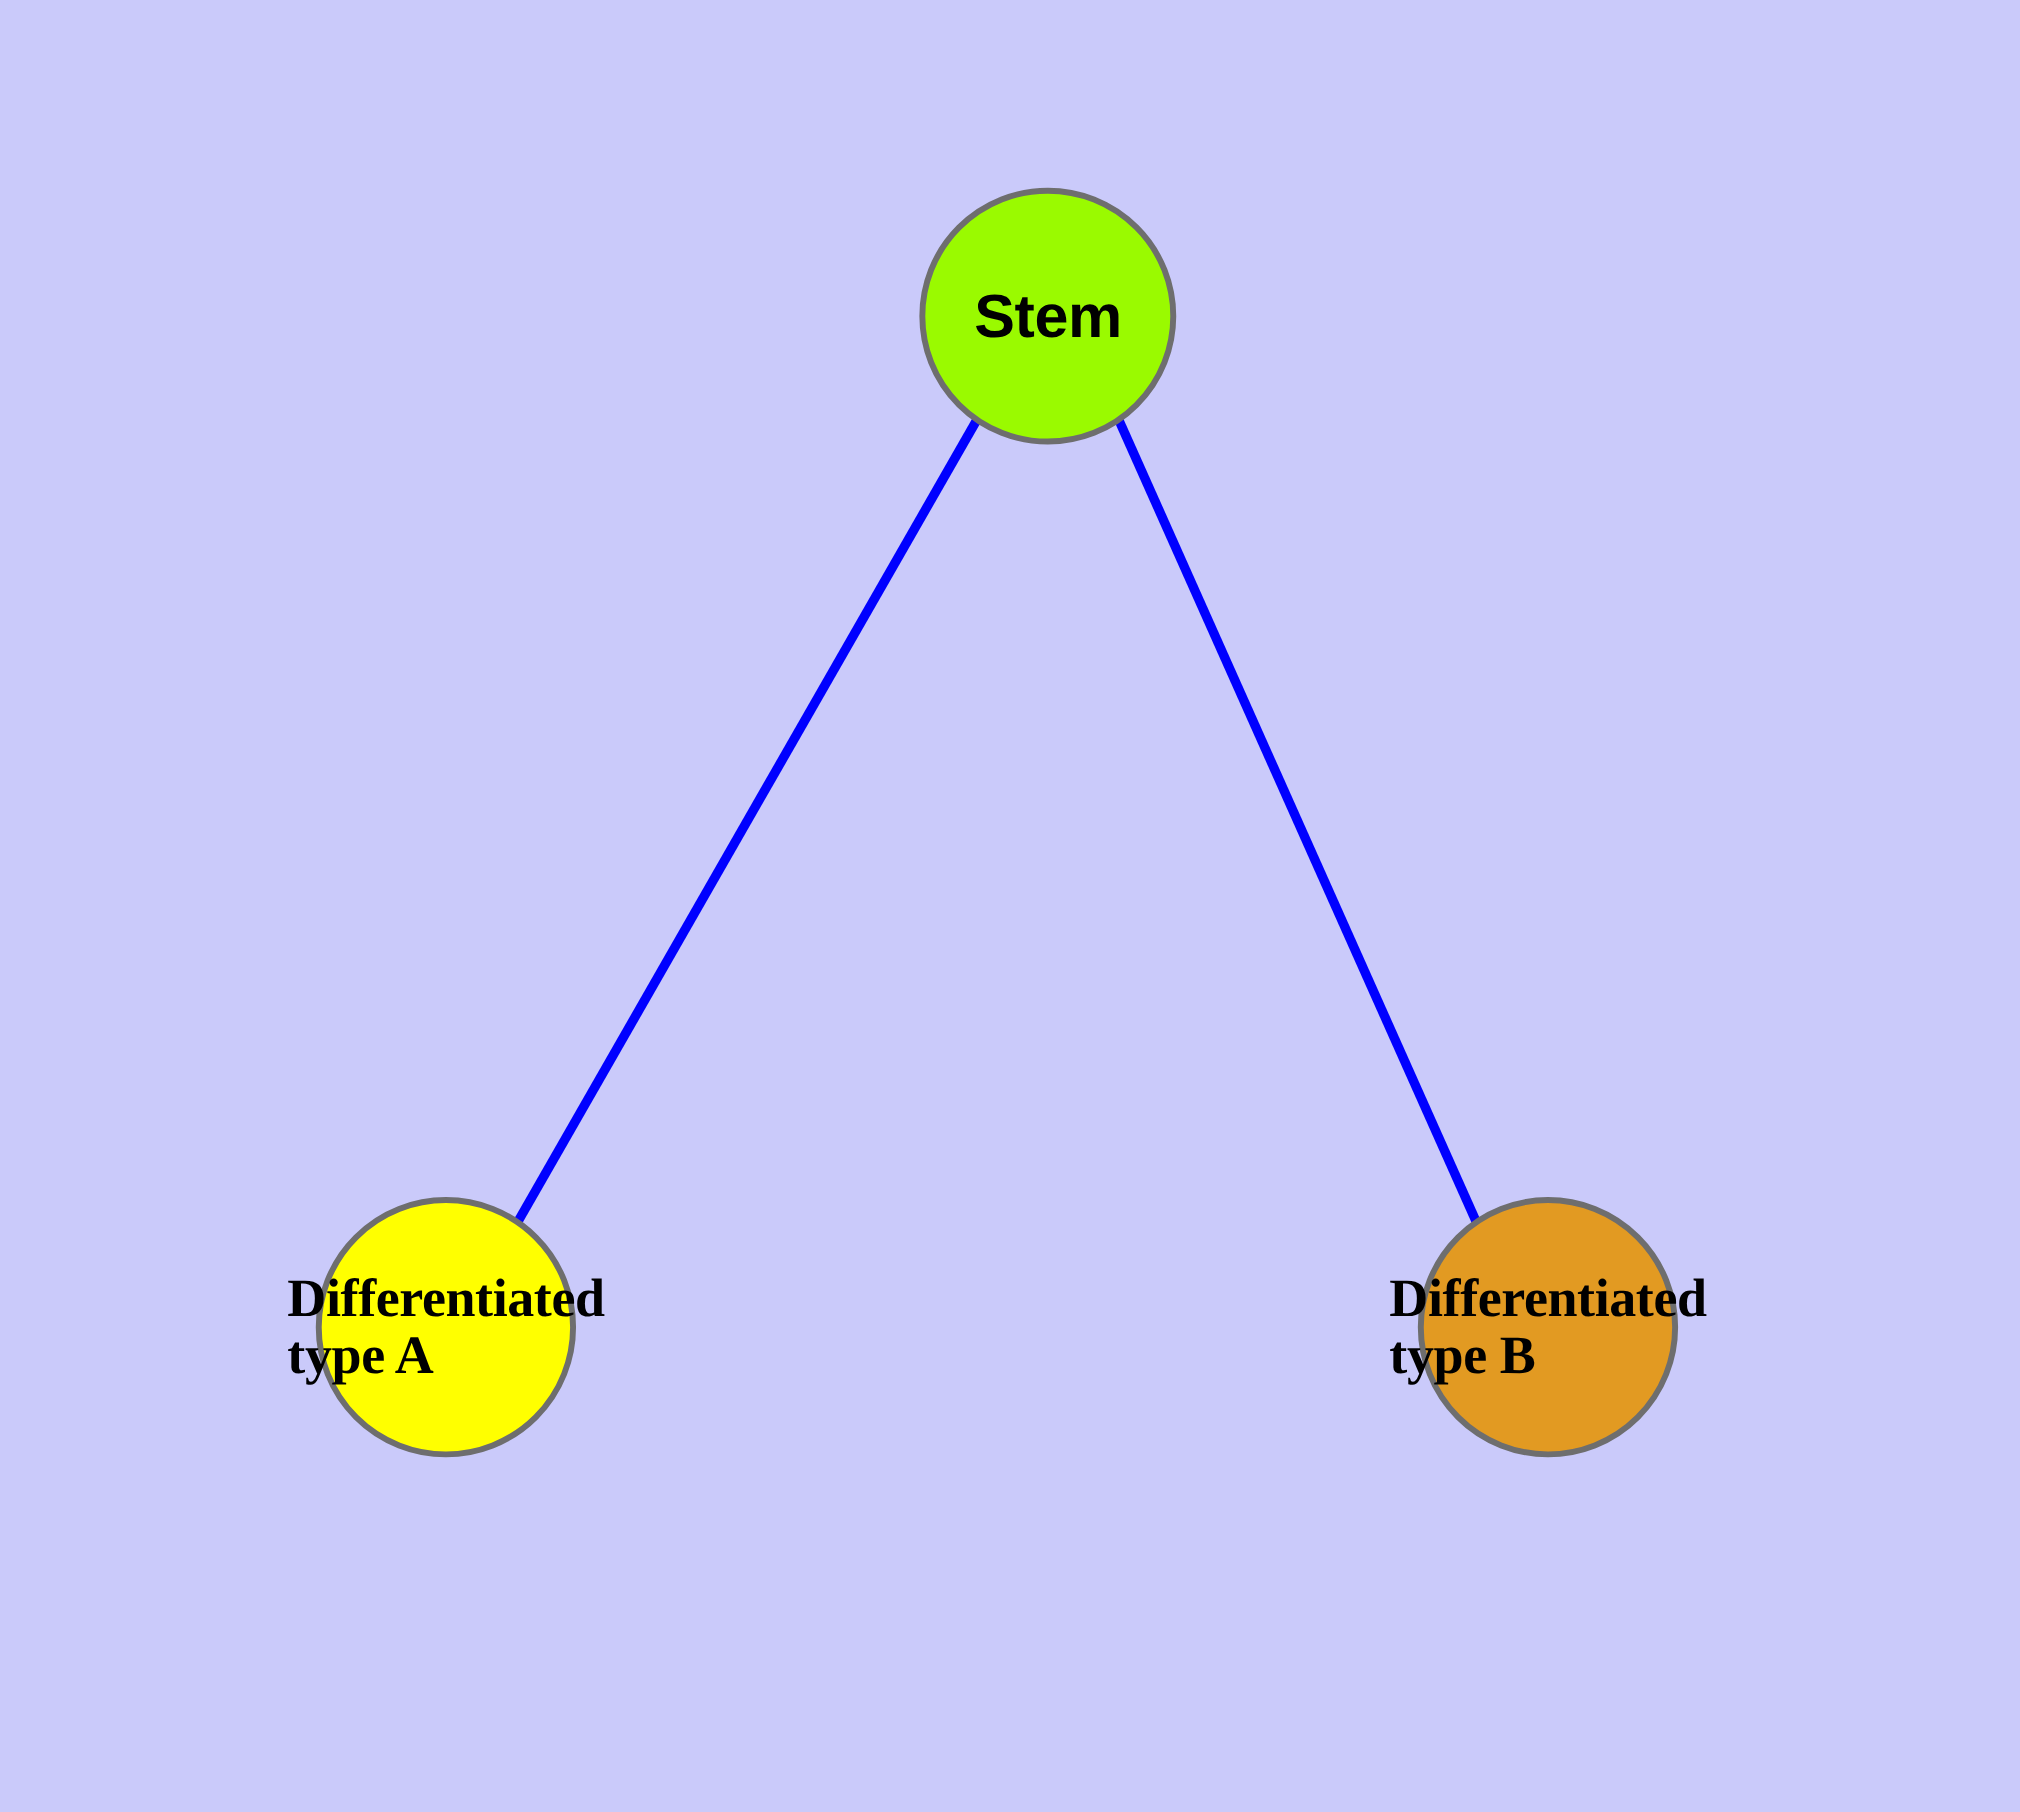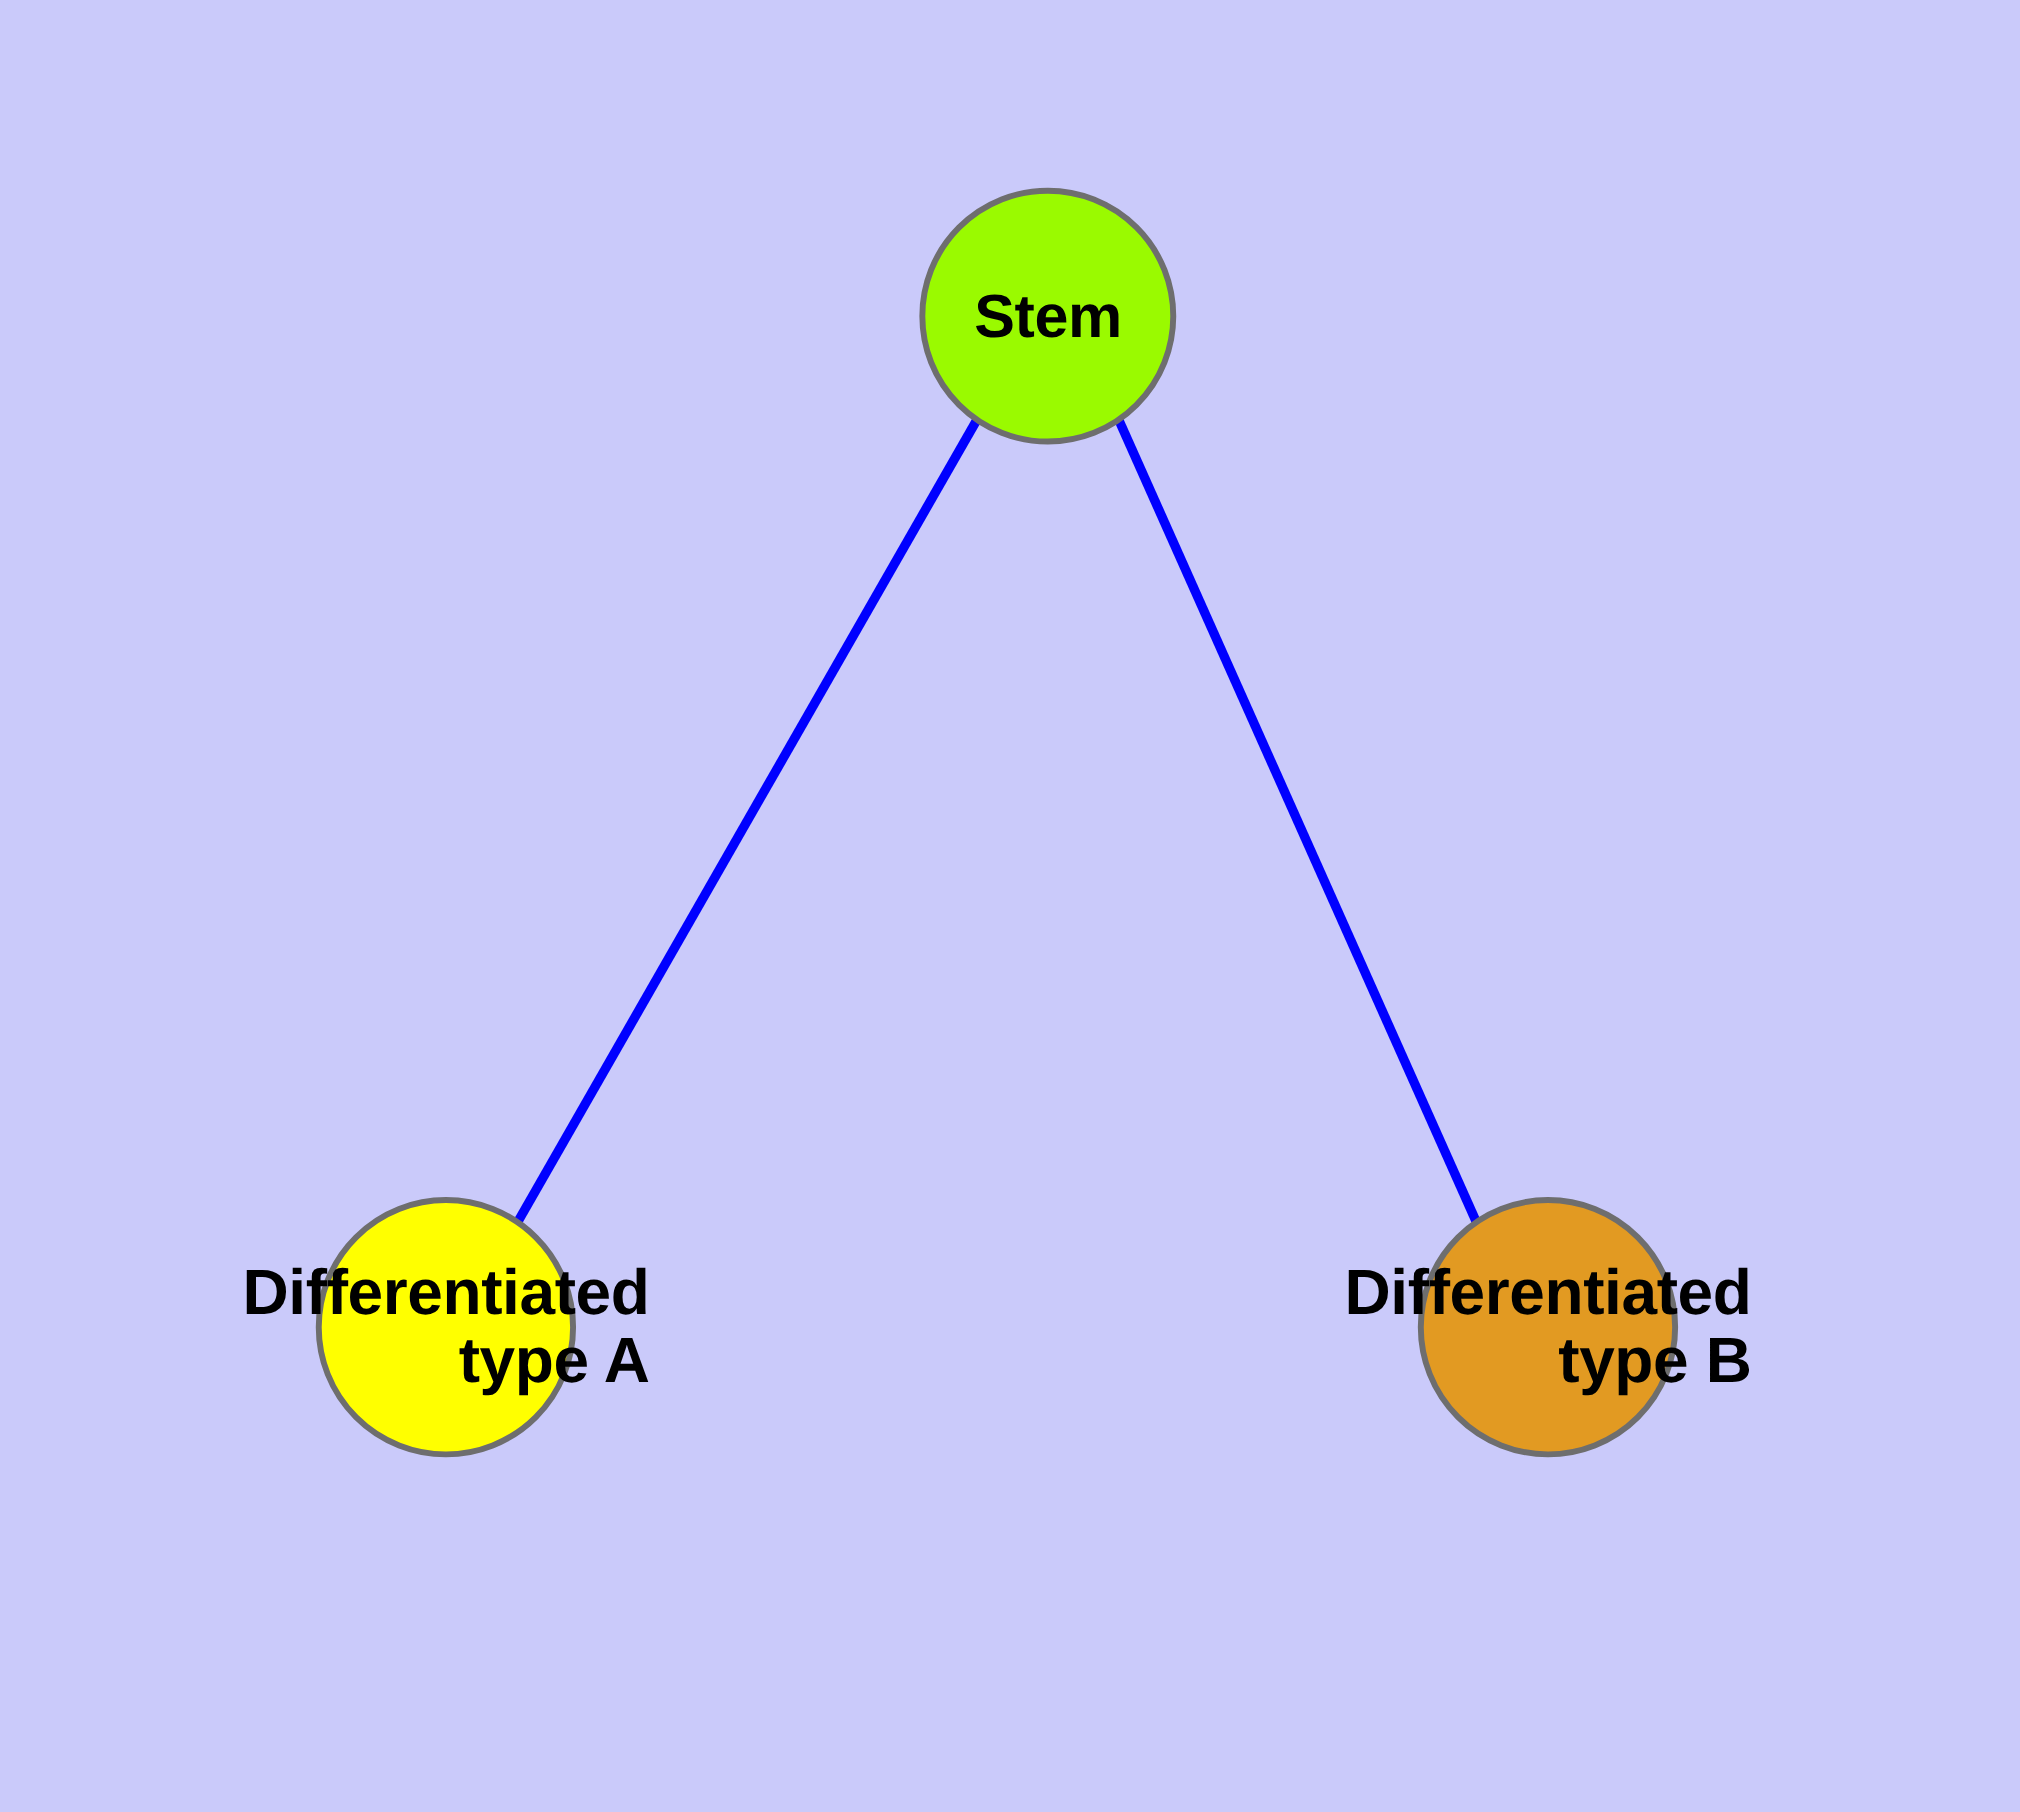--- a/index.html
+++ b/index.html
@@ -19,34 +19,35 @@
     position: absolute;
     left: 0;
     top: 0;
     width: 2021px;
     height: 1812px;
     display: block;
   }
   .node-label {
     position: absolute;
     transform: translate(-50%, -50%);
-    text-align: right;
+    text-align: left;
     font-weight: bold;
     color: #000000;
     white-space: pre;
     line-height: 1.06;
     letter-spacing: -0.4px;
     pointer-events: none;
     text-rendering: geometricPrecision;
   }
   .label-stem {
     font-size: 61px;
   }
   .label-diff {
-    font-size: 64px;
+    font-size: 54px;
+    font-family: Liberation Serif, serif;
   }
 </style>
 </head>
 <body>
 
 <div id="canvas" style="width: 2021px; height: 1812px;">
 
   <svg id="graph-svg" viewBox="0 0 2384 2138" preserveAspectRatio="none" xmlns="http://www.w3.org/2000/svg" style="width: 2021px; height: 1812px;">
 
     <rect x="0" y="0" width="2384" height="2138" fill="#cacafa"></rect>

